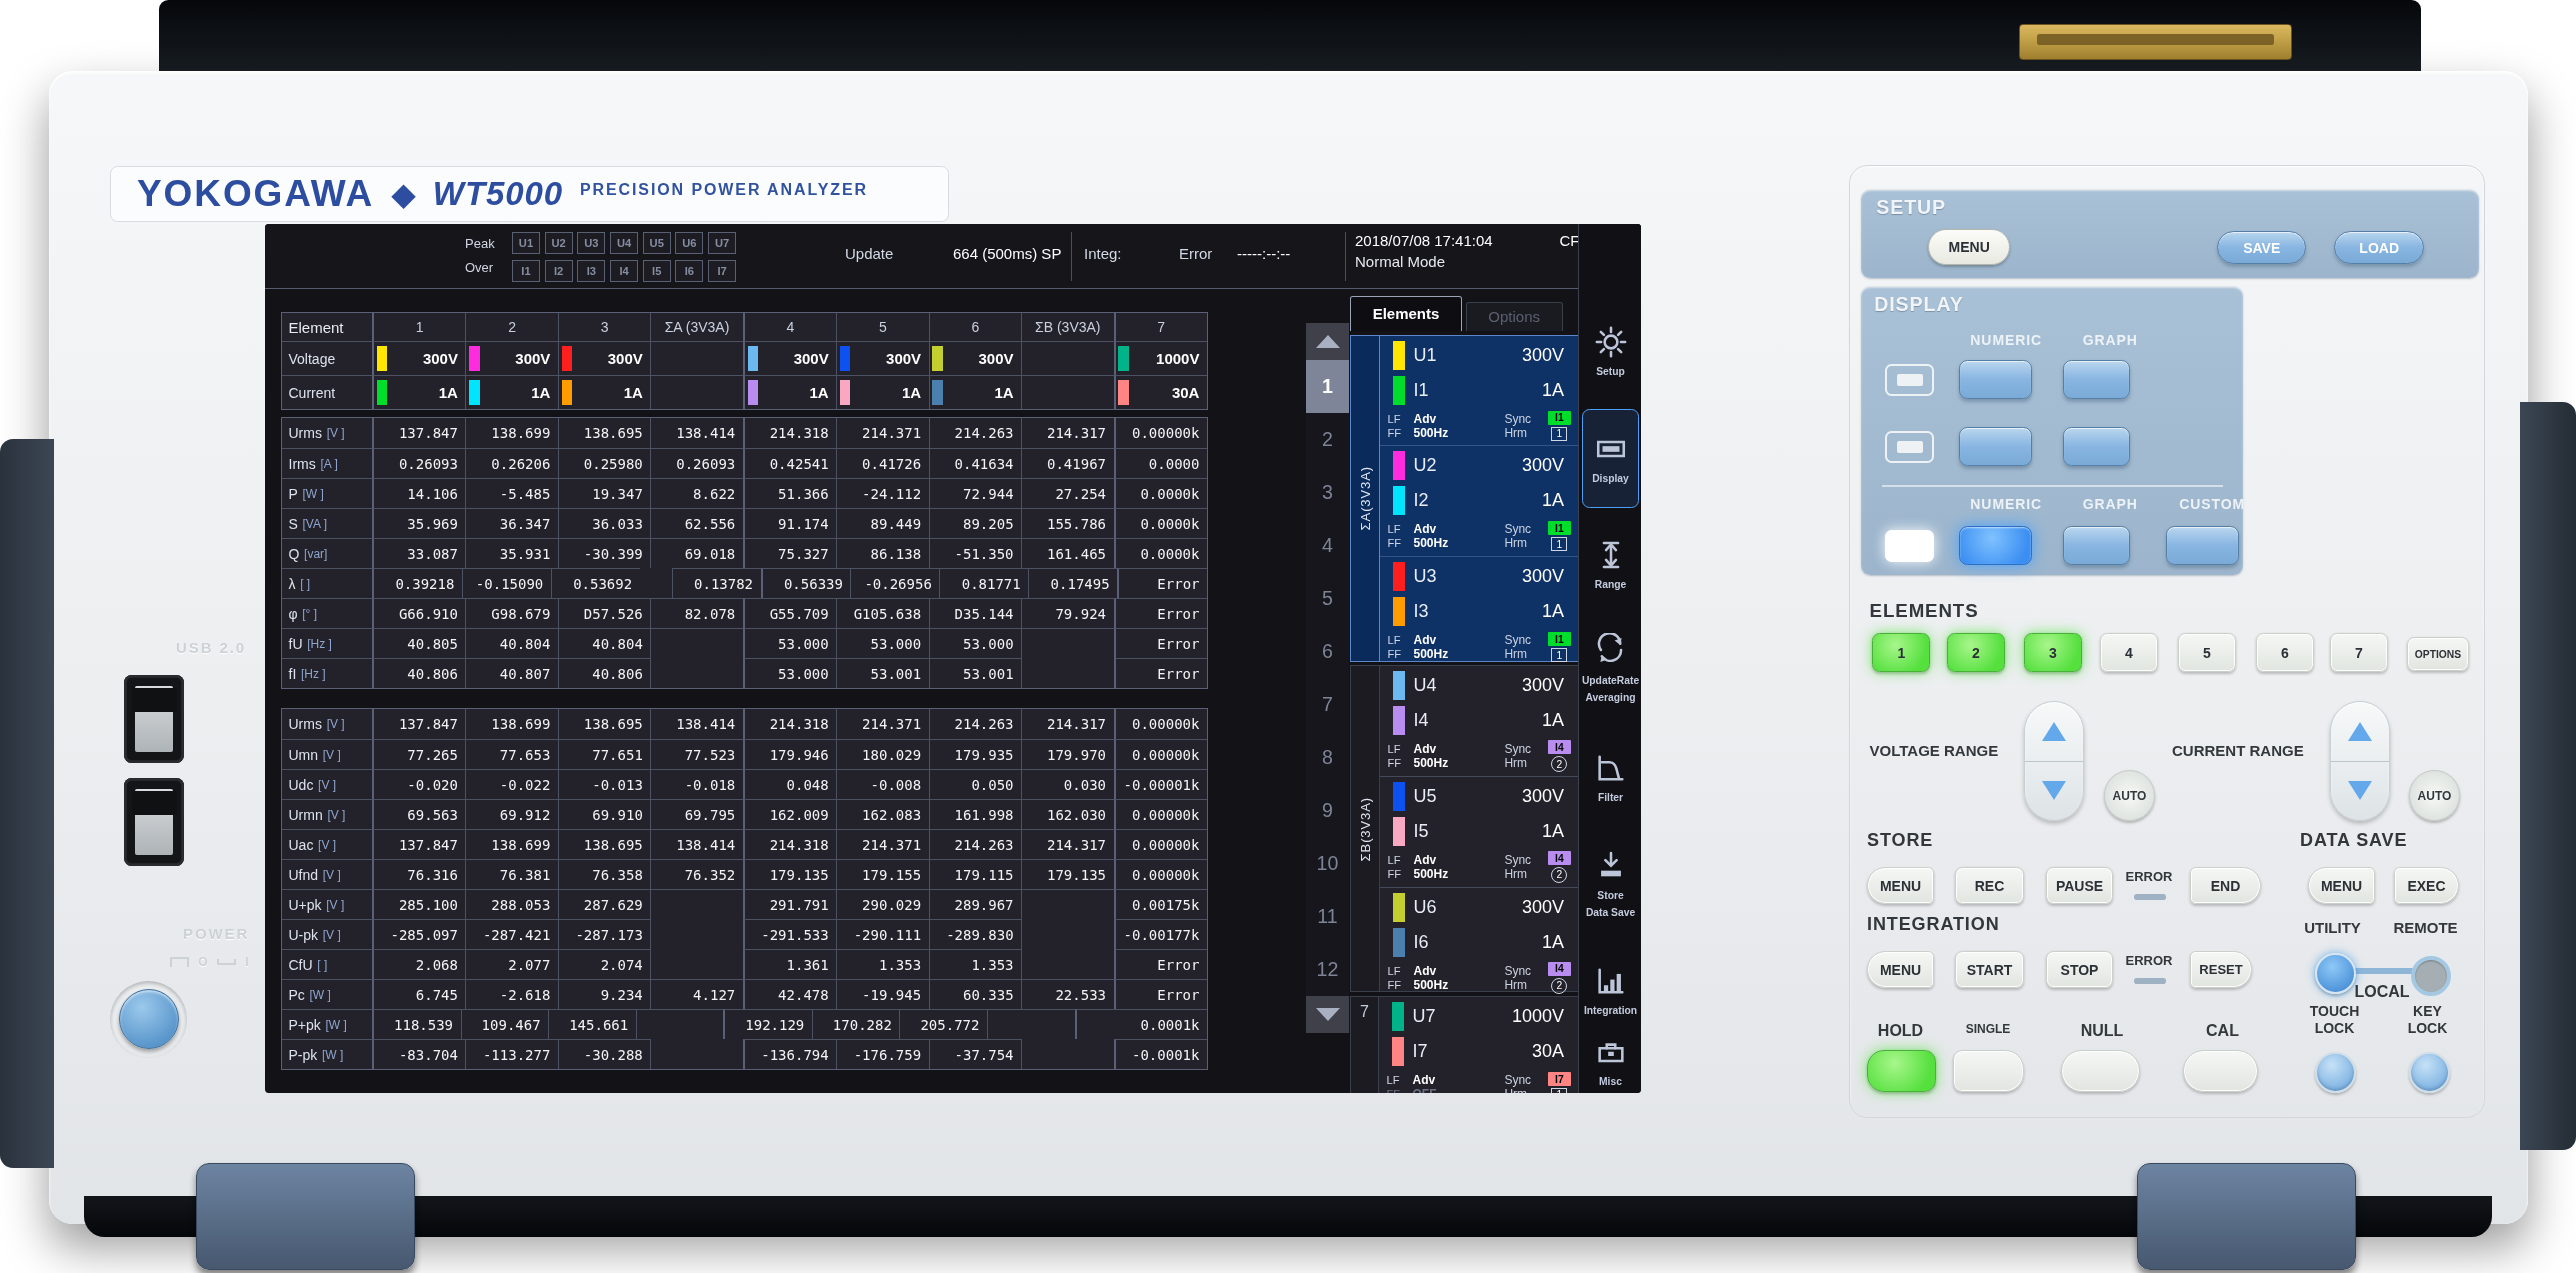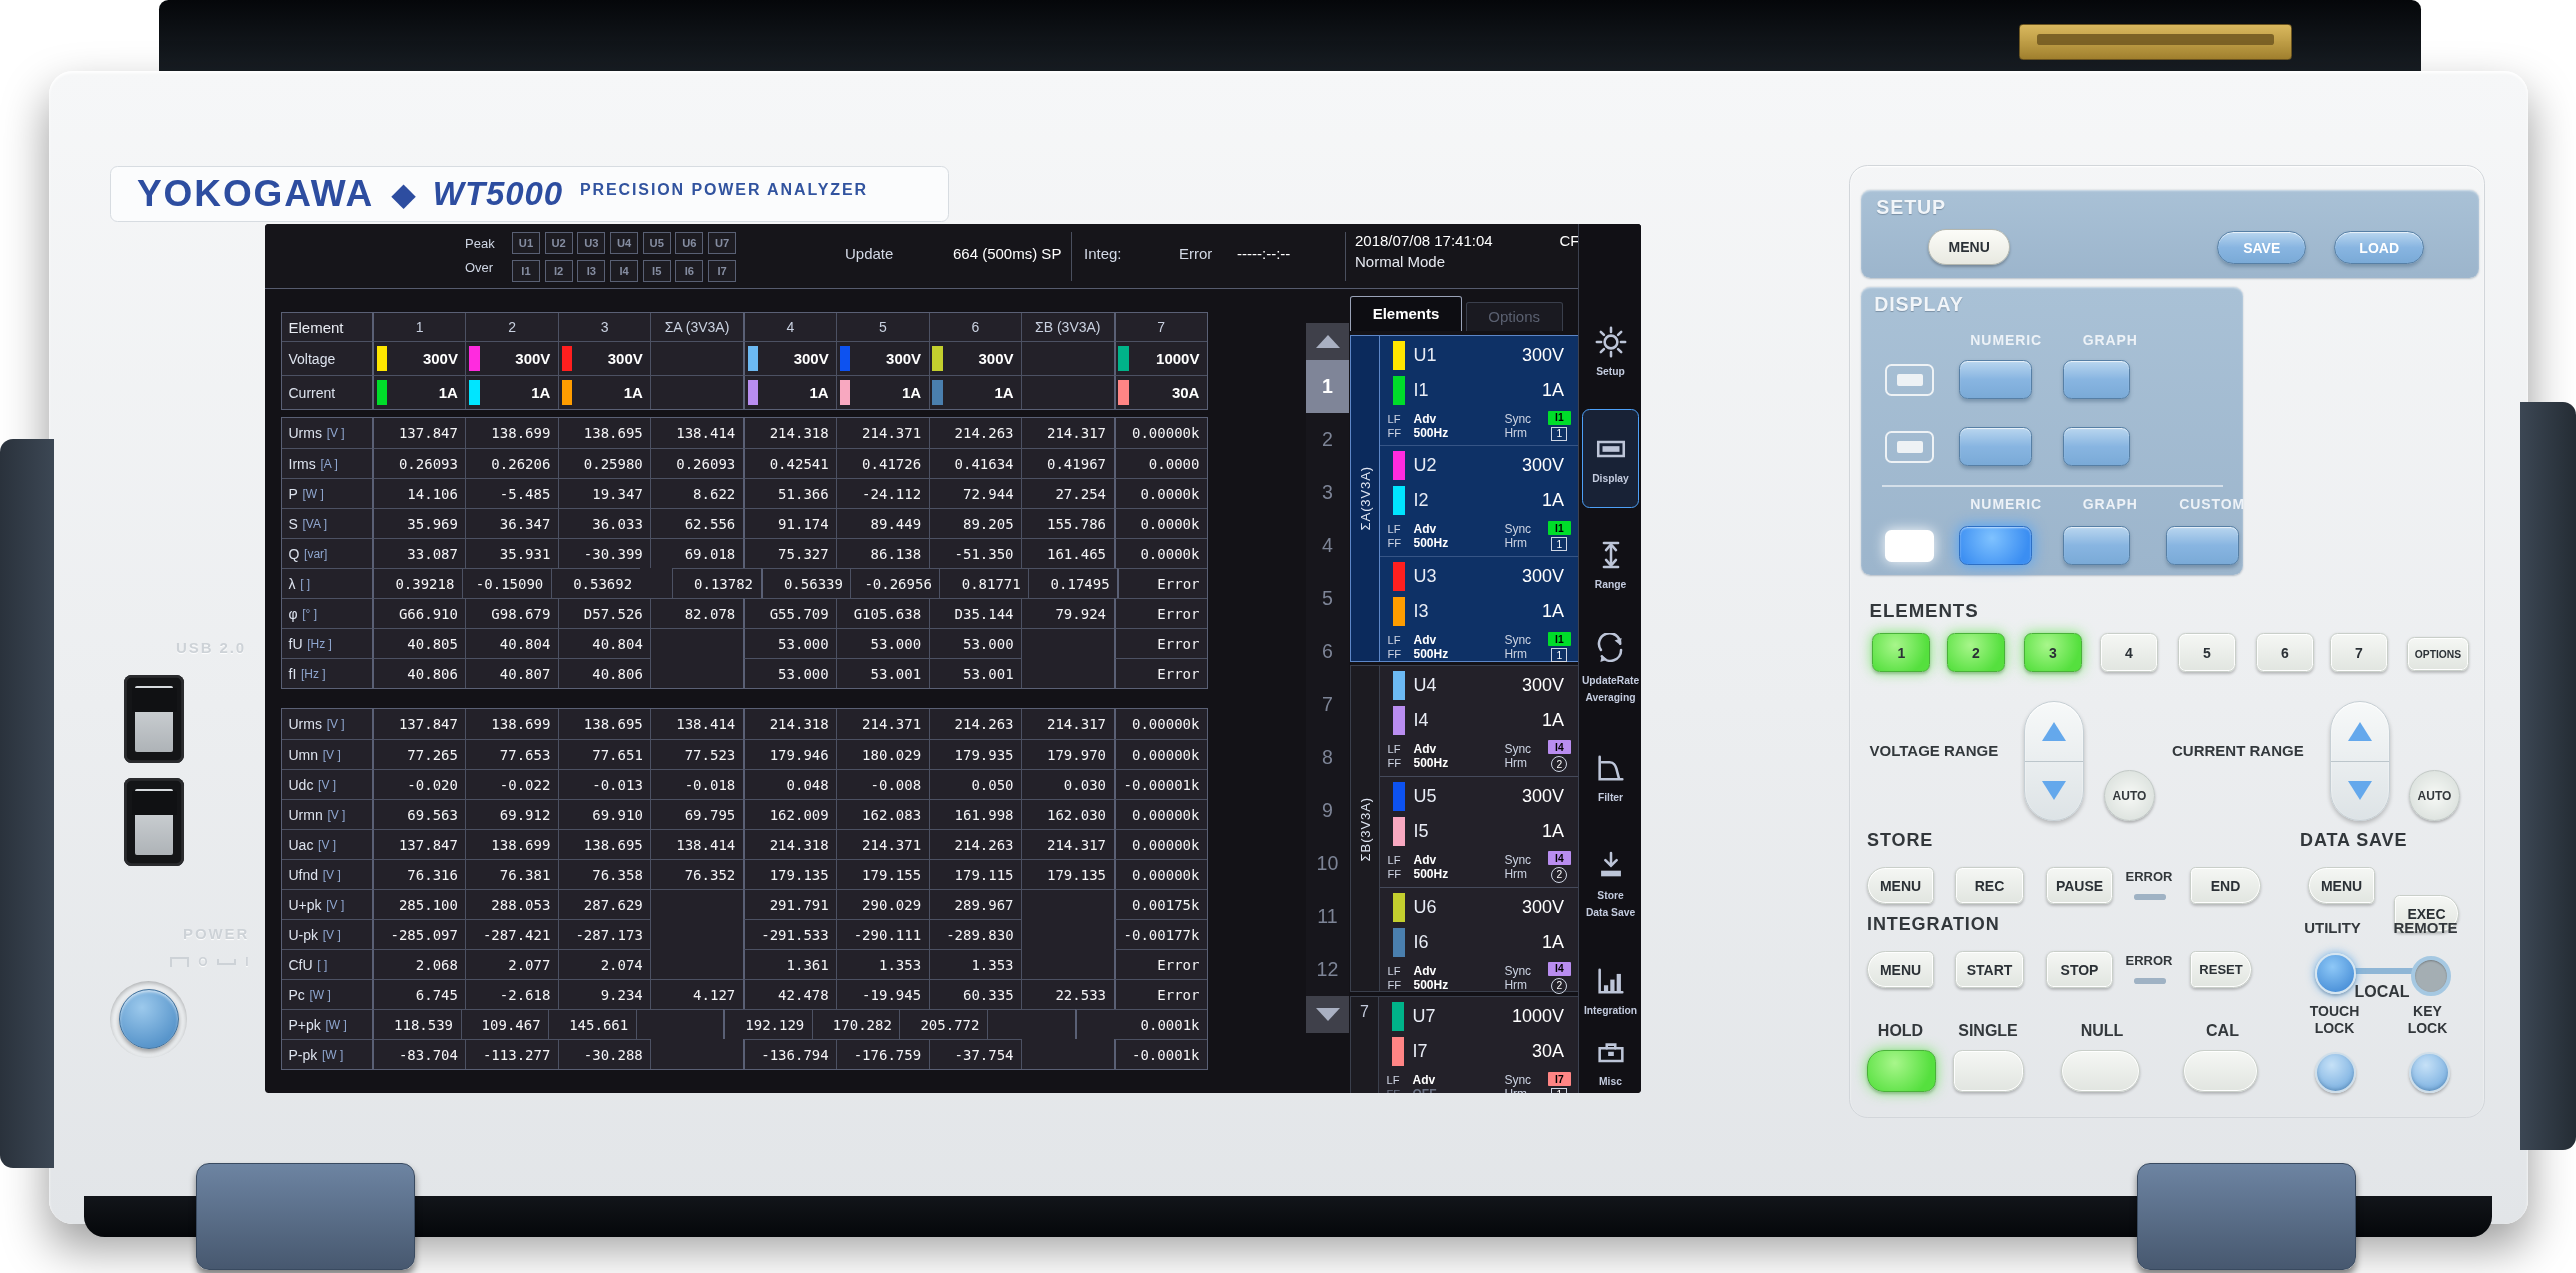--- a/index.html
+++ b/index.html
@@ -1425,39 +1425,39 @@
     <div class="sect-title" style="left:17px;top:664px;font-size:18px;">STORE</div>
     <div class="kbtn btn-grey lpill" style="left:17px;top:701px;width:67px;height:37px;">MENU</div>
     <div class="kbtn btn-grey" style="left:105px;top:701px;width:69px;height:37px;">REC</div>
     <div class="kbtn btn-grey" style="left:196px;top:701px;width:67px;height:37px;">PAUSE</div>
     <div class="err-lbl" style="left:271px;top:703px;width:56px;">ERROR</div>
     <div class="err-bar" style="left:284px;top:728px;width:32px;"></div>
     <div class="kbtn btn-grey rpill" style="left:340px;top:701px;width:71px;height:37px;">END</div>
 
     <div class="sect-title" style="left:450px;top:664px;font-size:18px;">DATA SAVE</div>
     <div class="kbtn btn-grey lpill" style="left:458px;top:701px;width:67px;height:37px;">MENU</div>
-    <div class="kbtn btn-grey rpill" style="left:544px;top:701px;width:65px;height:37px;margin-top:28px;">EXEC</div>
+    <div class="kbtn btn-grey rpill" style="left:544px;top:701px;width:65px;height:37px;">EXEC</div>
 
     <div class="sect-title" style="left:17px;top:748px;font-size:18px;">INTEGRATION</div>
     <div class="kbtn btn-grey lpill" style="left:17px;top:785px;width:67px;height:37px;">MENU</div>
     <div class="kbtn btn-grey" style="left:105px;top:785px;width:69px;height:37px;">START</div>
     <div class="kbtn btn-grey" style="left:196px;top:785px;width:67px;height:37px;">STOP</div>
     <div class="err-lbl" style="left:271px;top:787px;width:56px;">ERROR</div>
     <div class="err-bar" style="left:284px;top:812px;width:32px;"></div>
     <div class="kbtn btn-grey rpill" style="left:340px;top:785px;width:62px;height:37px;font-size:13px;">RESET</div>
 
     <div class="sm-title" style="left:447px;top:753px;width:71px;text-align:center;">UTILITY</div>
     <div class="sm-title" style="left:538px;top:753px;width:75px;text-align:center;">REMOTE</div>
     <div class="util-line" style="left:501px;top:802px;width:65px;height:5.6px;"></div>
     <div class="circ-btn util-btn" style="left:465px;top:787px;width:37px;height:37px;"></div>
     <div class="circ-btn remote-btn" style="left:561px;top:790px;width:32px;height:32px;"></div>
     <div class="err-lbl" style="left:501px;top:817px;width:62px;font-size:16px;">LOCAL</div>
 
     <div class="sm-title" style="left:17px;top:856px;width:67px;text-align:center;font-size:16px;">HOLD</div>
-    <div class="sm-title" style="left:97px;top:856px;width:82px;text-align:center;font-size:16px;">SINGLE</div>
+    <div class="sm-title" style="left:97px;top:856px;width:82px;text-align:center;font-size:12px;">SINGLE</div>
     <div class="sm-title" style="left:211px;top:856px;width:82px;text-align:center;font-size:16px;">NULL</div>
     <div class="sm-title" style="left:333px;top:856px;width:79px;text-align:center;font-size:16px;">CAL</div>
     <div class="two-line" style="left:447px;top:837px;width:75px;">
       <div>TOUCH</div>
         <div>LOCK</div>
     </div>
     <div class="two-line" style="left:542px;top:837px;width:71px;">
       <div>KEY</div>
         <div>LOCK</div>
     </div>

